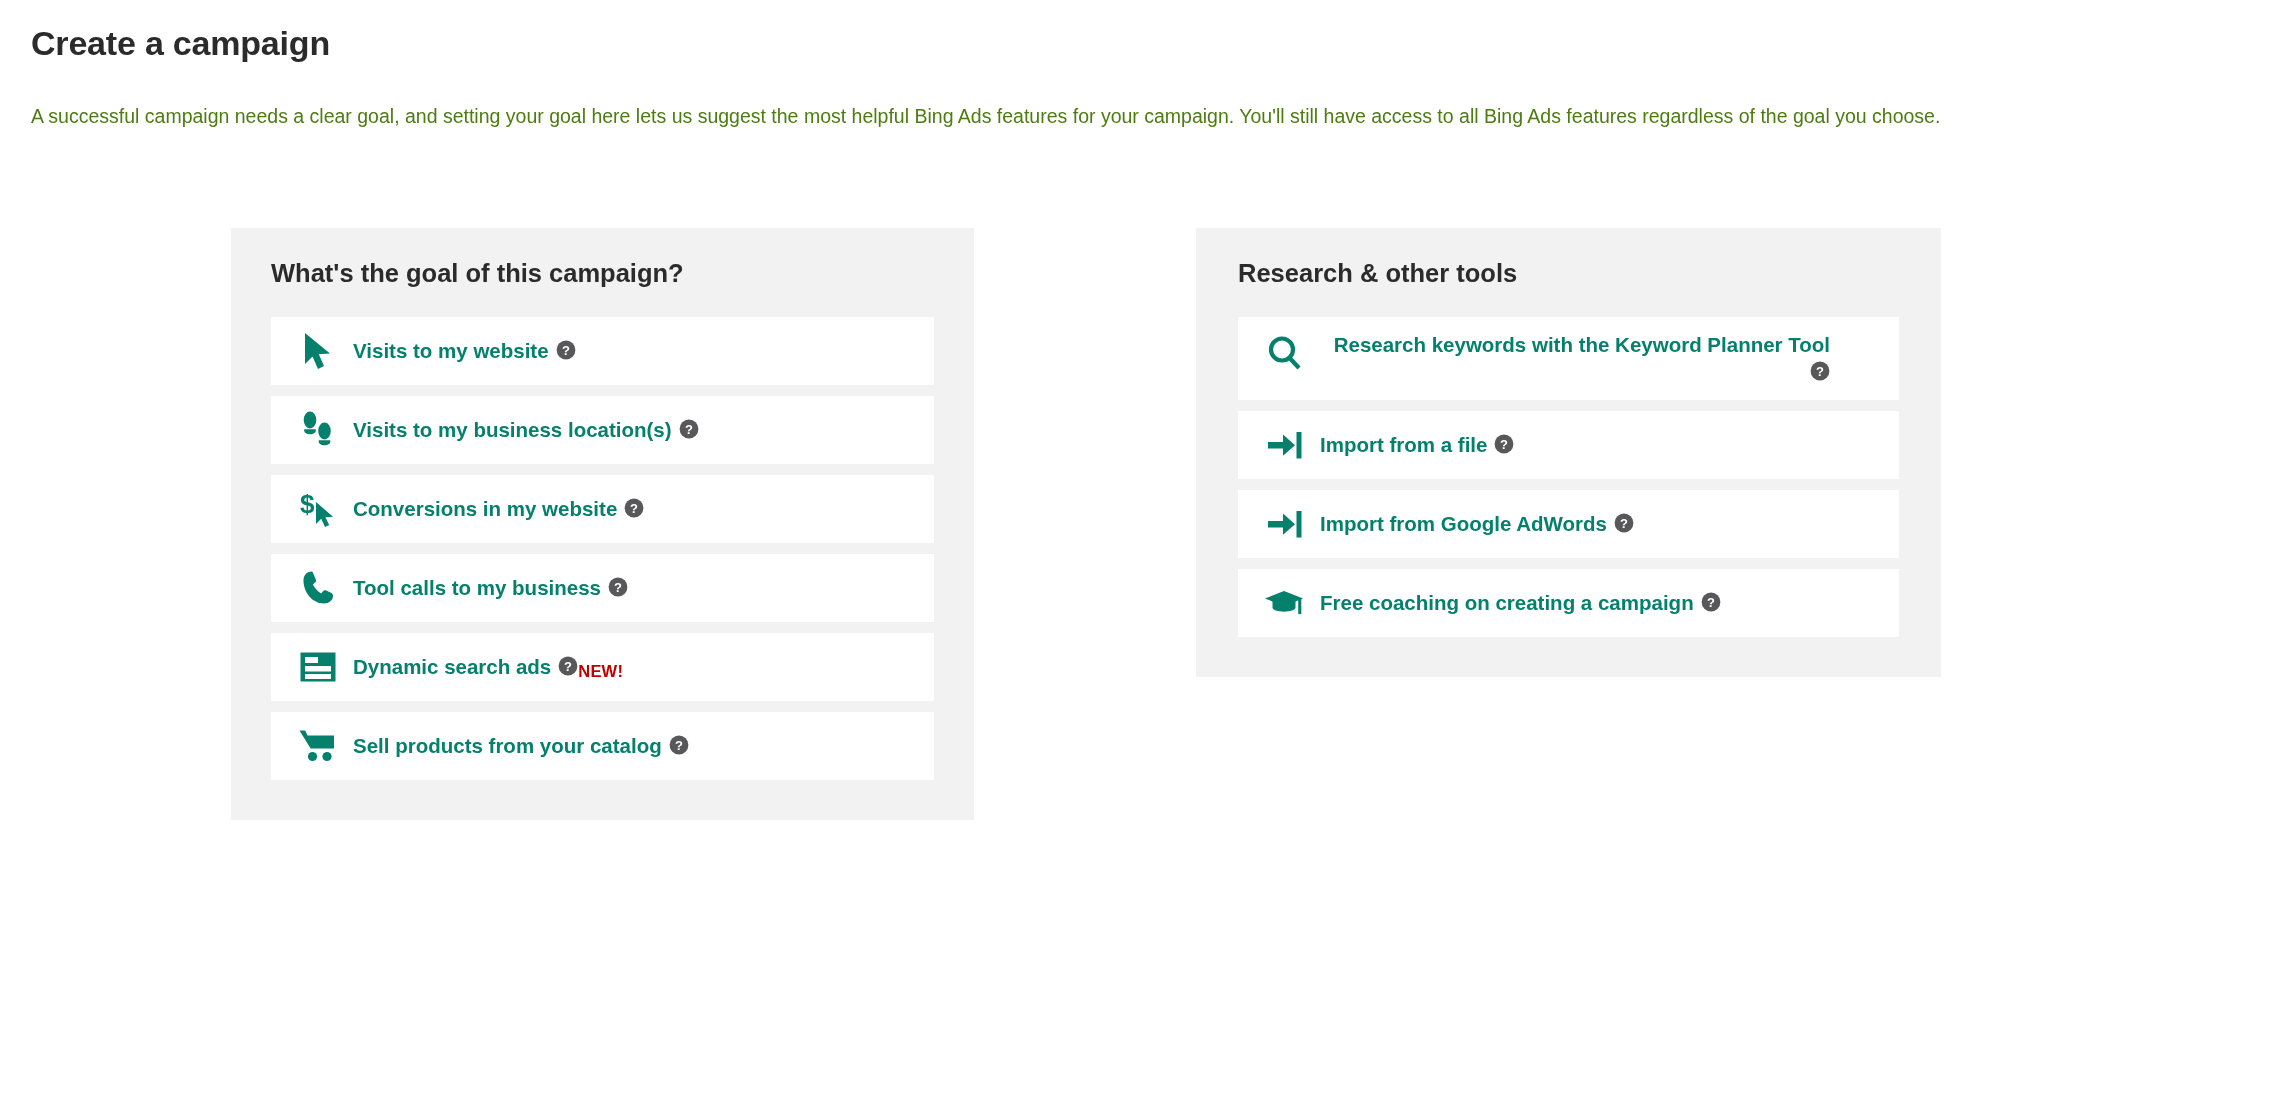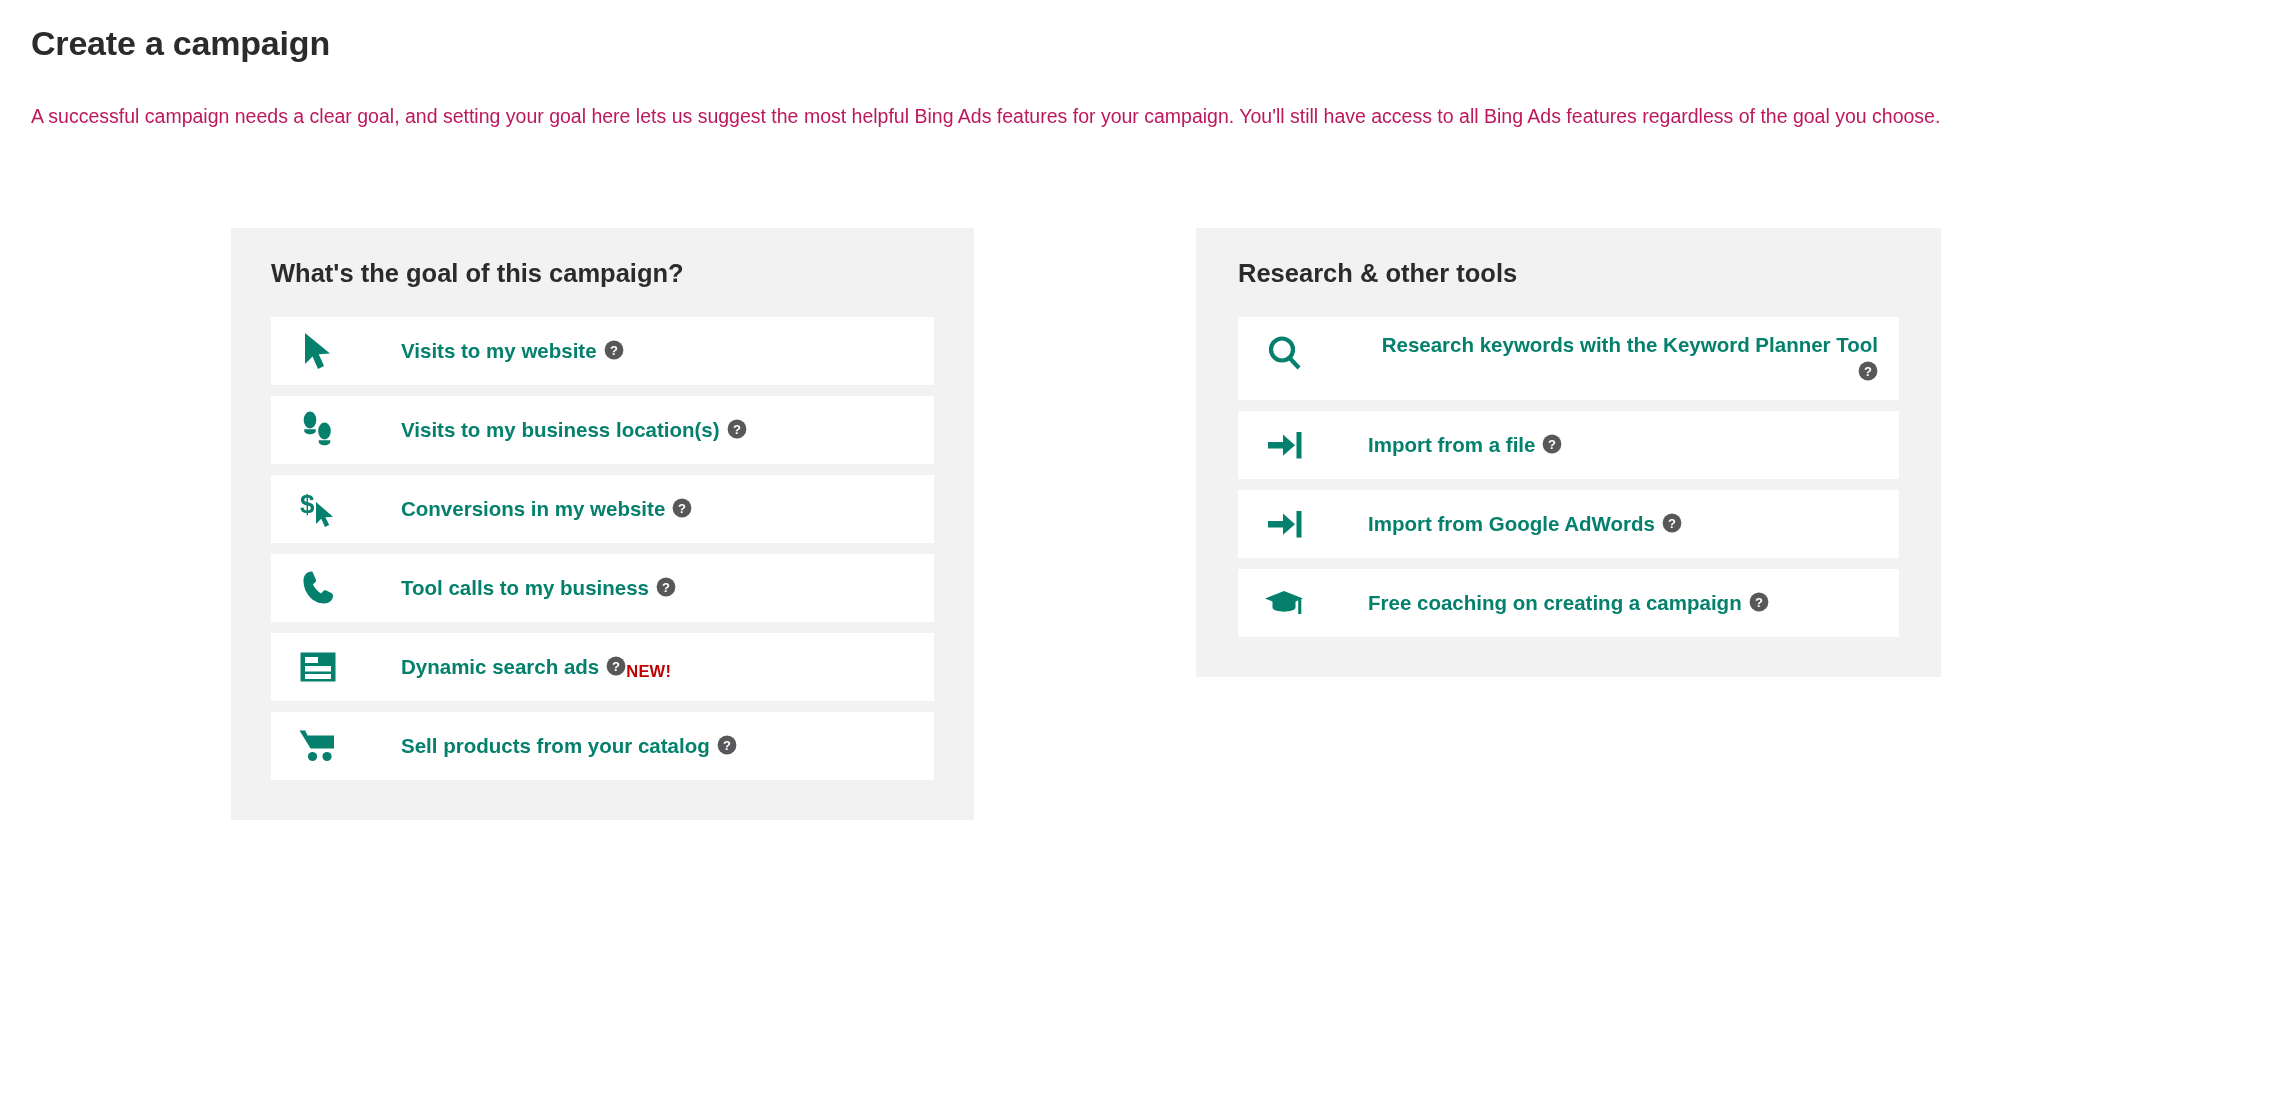--- a/index.html
+++ b/index.html
@@ -26,21 +26,21 @@
     font-size: 34px;
     font-weight: bold;
     color: #2b2b2b;
     margin: 0;
     letter-spacing: -0.2px;
     line-height: 1.25;
   }
   .page-desc {
     font-size: 19.5px;
     line-height: 1.55;
-    color: #be185d;
+    color: #4d7c0f;
     margin: 36px 0 0 0;
     max-width: 2270px;
     font-weight: normal;
   }
 
   
   .panels {
     position: absolute;
     top: 228px;
     left: 0;
@@ -73,21 +73,20 @@
   
   .card {
     background: #ffffff;
     display: flex;
     align-items: center;
     min-height: 68px;
     padding: 10px 16px 10px 26px;
     margin-bottom: 11px;
     cursor: pointer;
     text-decoration: none;
-    gap: 48px;
   }
   .card:last-child { margin-bottom: 0; }
 
   .card-icon {
     flex: 0 0 auto;
     width: 42px;
     height: 42px;
     display: flex;
     align-items: center;
     justify-content: center;

